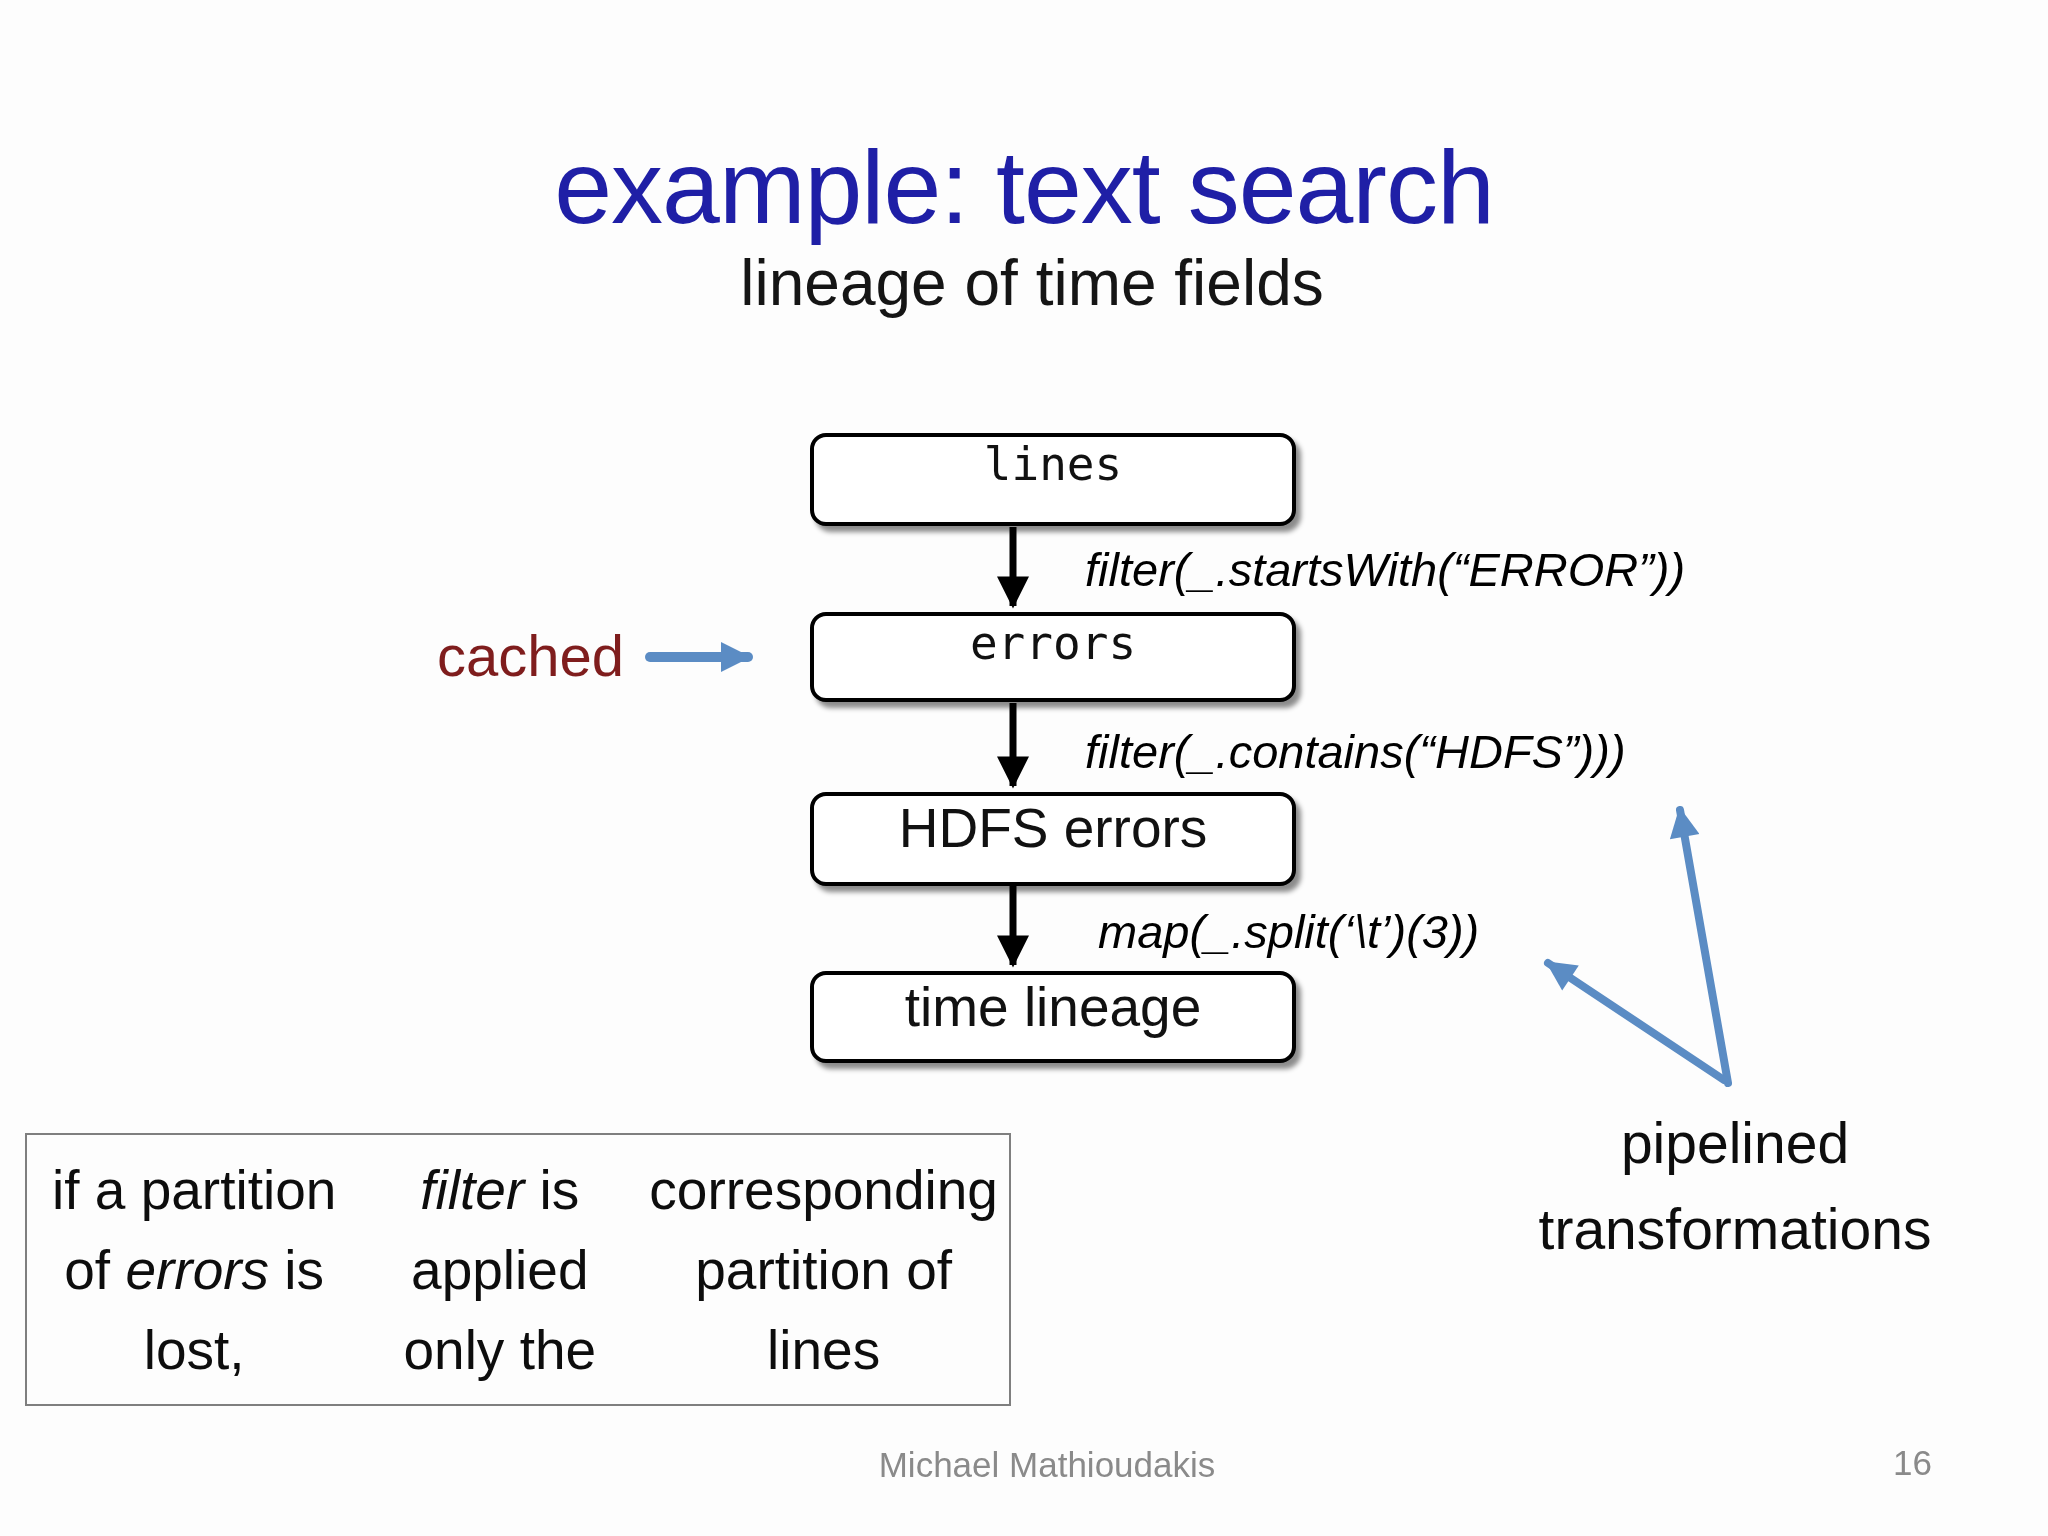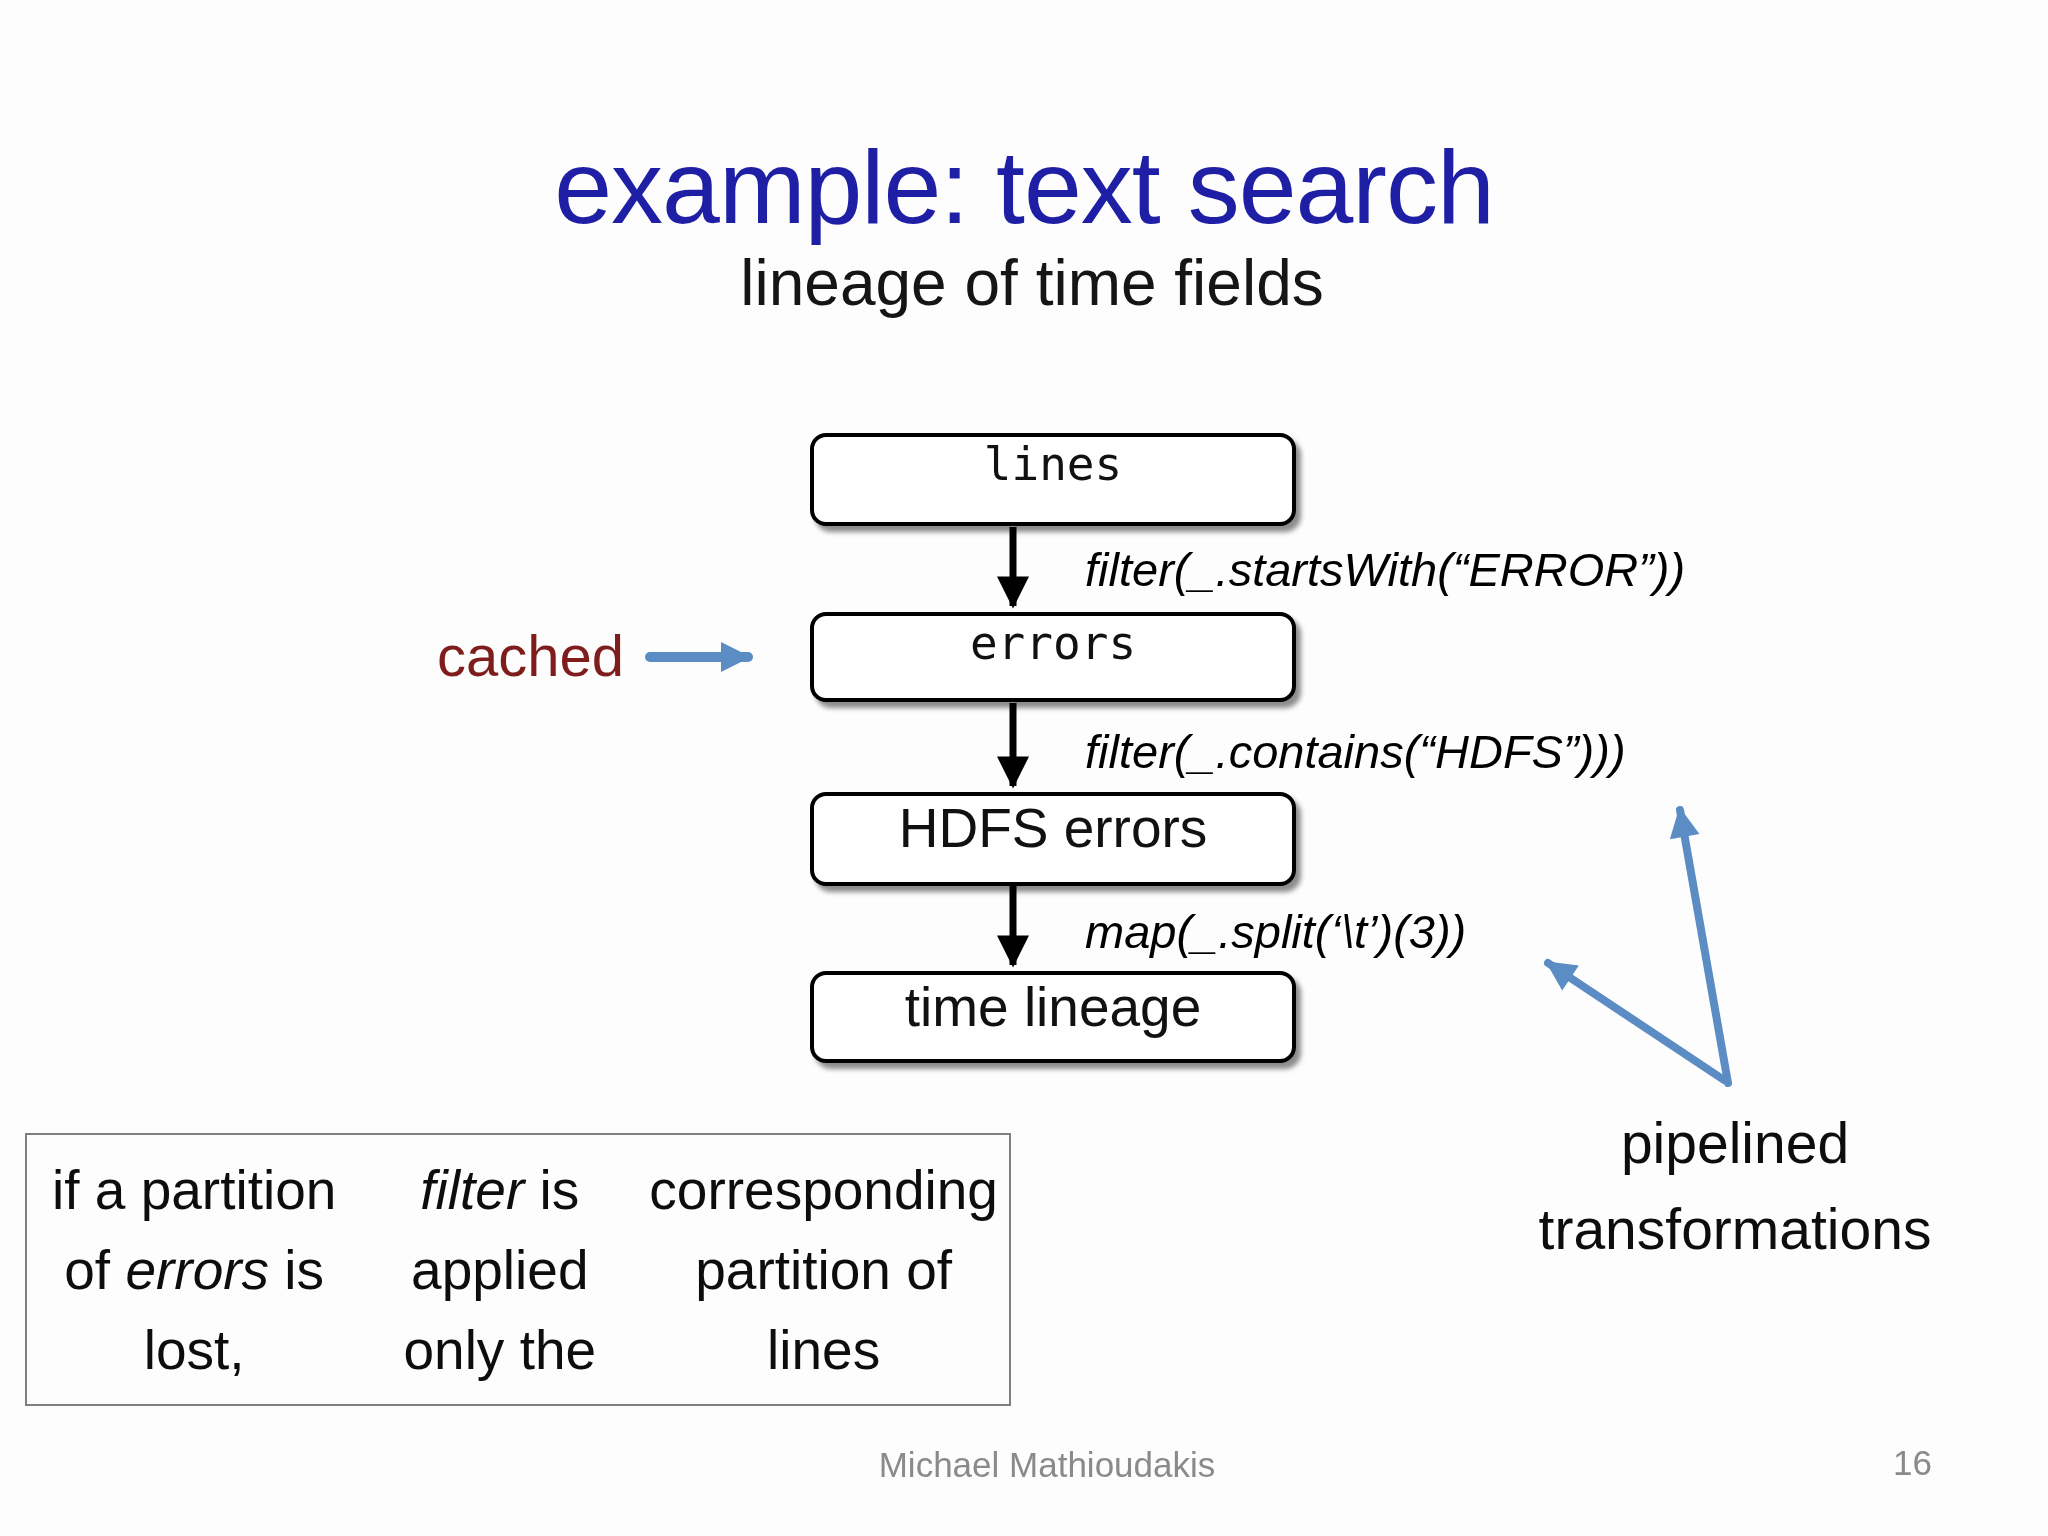--- a/index.html
+++ b/index.html
@@ -25,21 +25,21 @@
   .node .mono{font-family:"DejaVu Sans Mono","Liberation Mono",monospace;font-size:46px;}
   .node .sans{font-size:55px;}
   .n-lines{top:433px;height:93px;}
   .n-errors{top:612px;height:90px;}
   .n-hdfs{top:792px;height:94px;}
   .n-time{top:971px;height:92px;}
   .edge-label{
     position:absolute;left:1085px;font-style:italic;font-size:47px;color:#000000;
     white-space:nowrap;
   }
-  .e1{top:542px;} .e2{top:724px;} .e3{top:904px;}
+  .e1{top:542px;} .e2{top:724px;} .e3{top:904px;margin-left:13px;}
   .cached{position:absolute;left:437px;top:622px;font-size:58px;color:#7f1d1d;}
   .pipelined{
     position:absolute;left:1410px;top:1100px;width:650px;text-align:center;
     font-size:57px;line-height:86px;color:#0d0d0d;
   }
   .note{
     position:absolute;left:25px;top:1133px;width:986px;height:273px;box-sizing:border-box;
     border:2px solid #7f7f7f;background:#fdfdfd;
     display:flex;flex-direction:row;align-items:center;justify-content:center;
     font-size:55px;line-height:80px;text-align:center;color:#0d0d0d;

